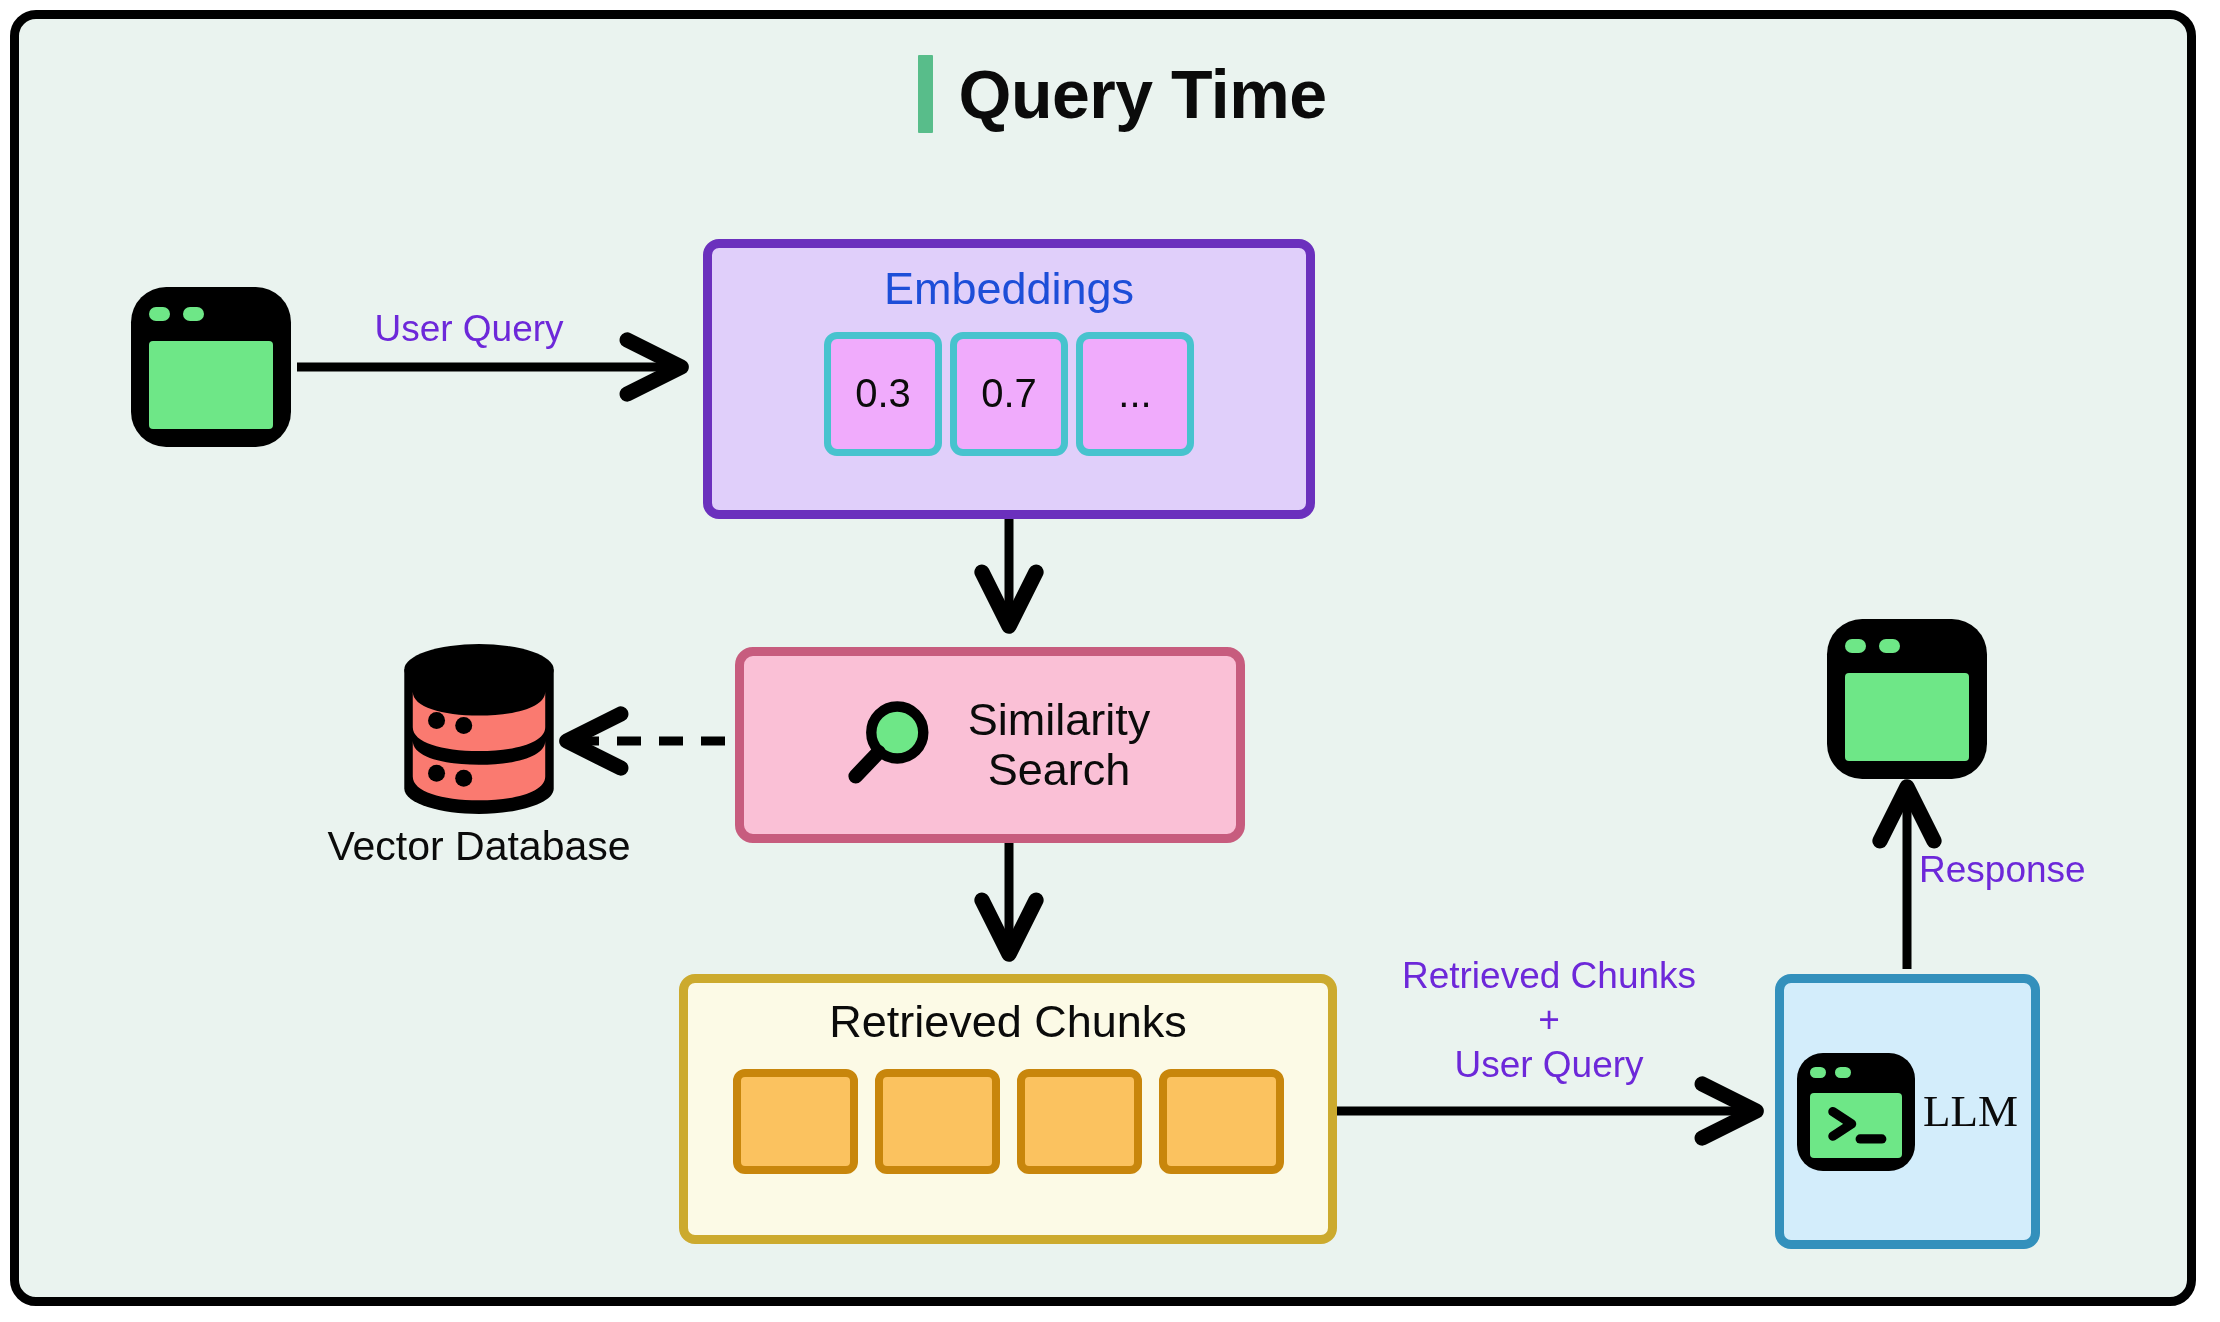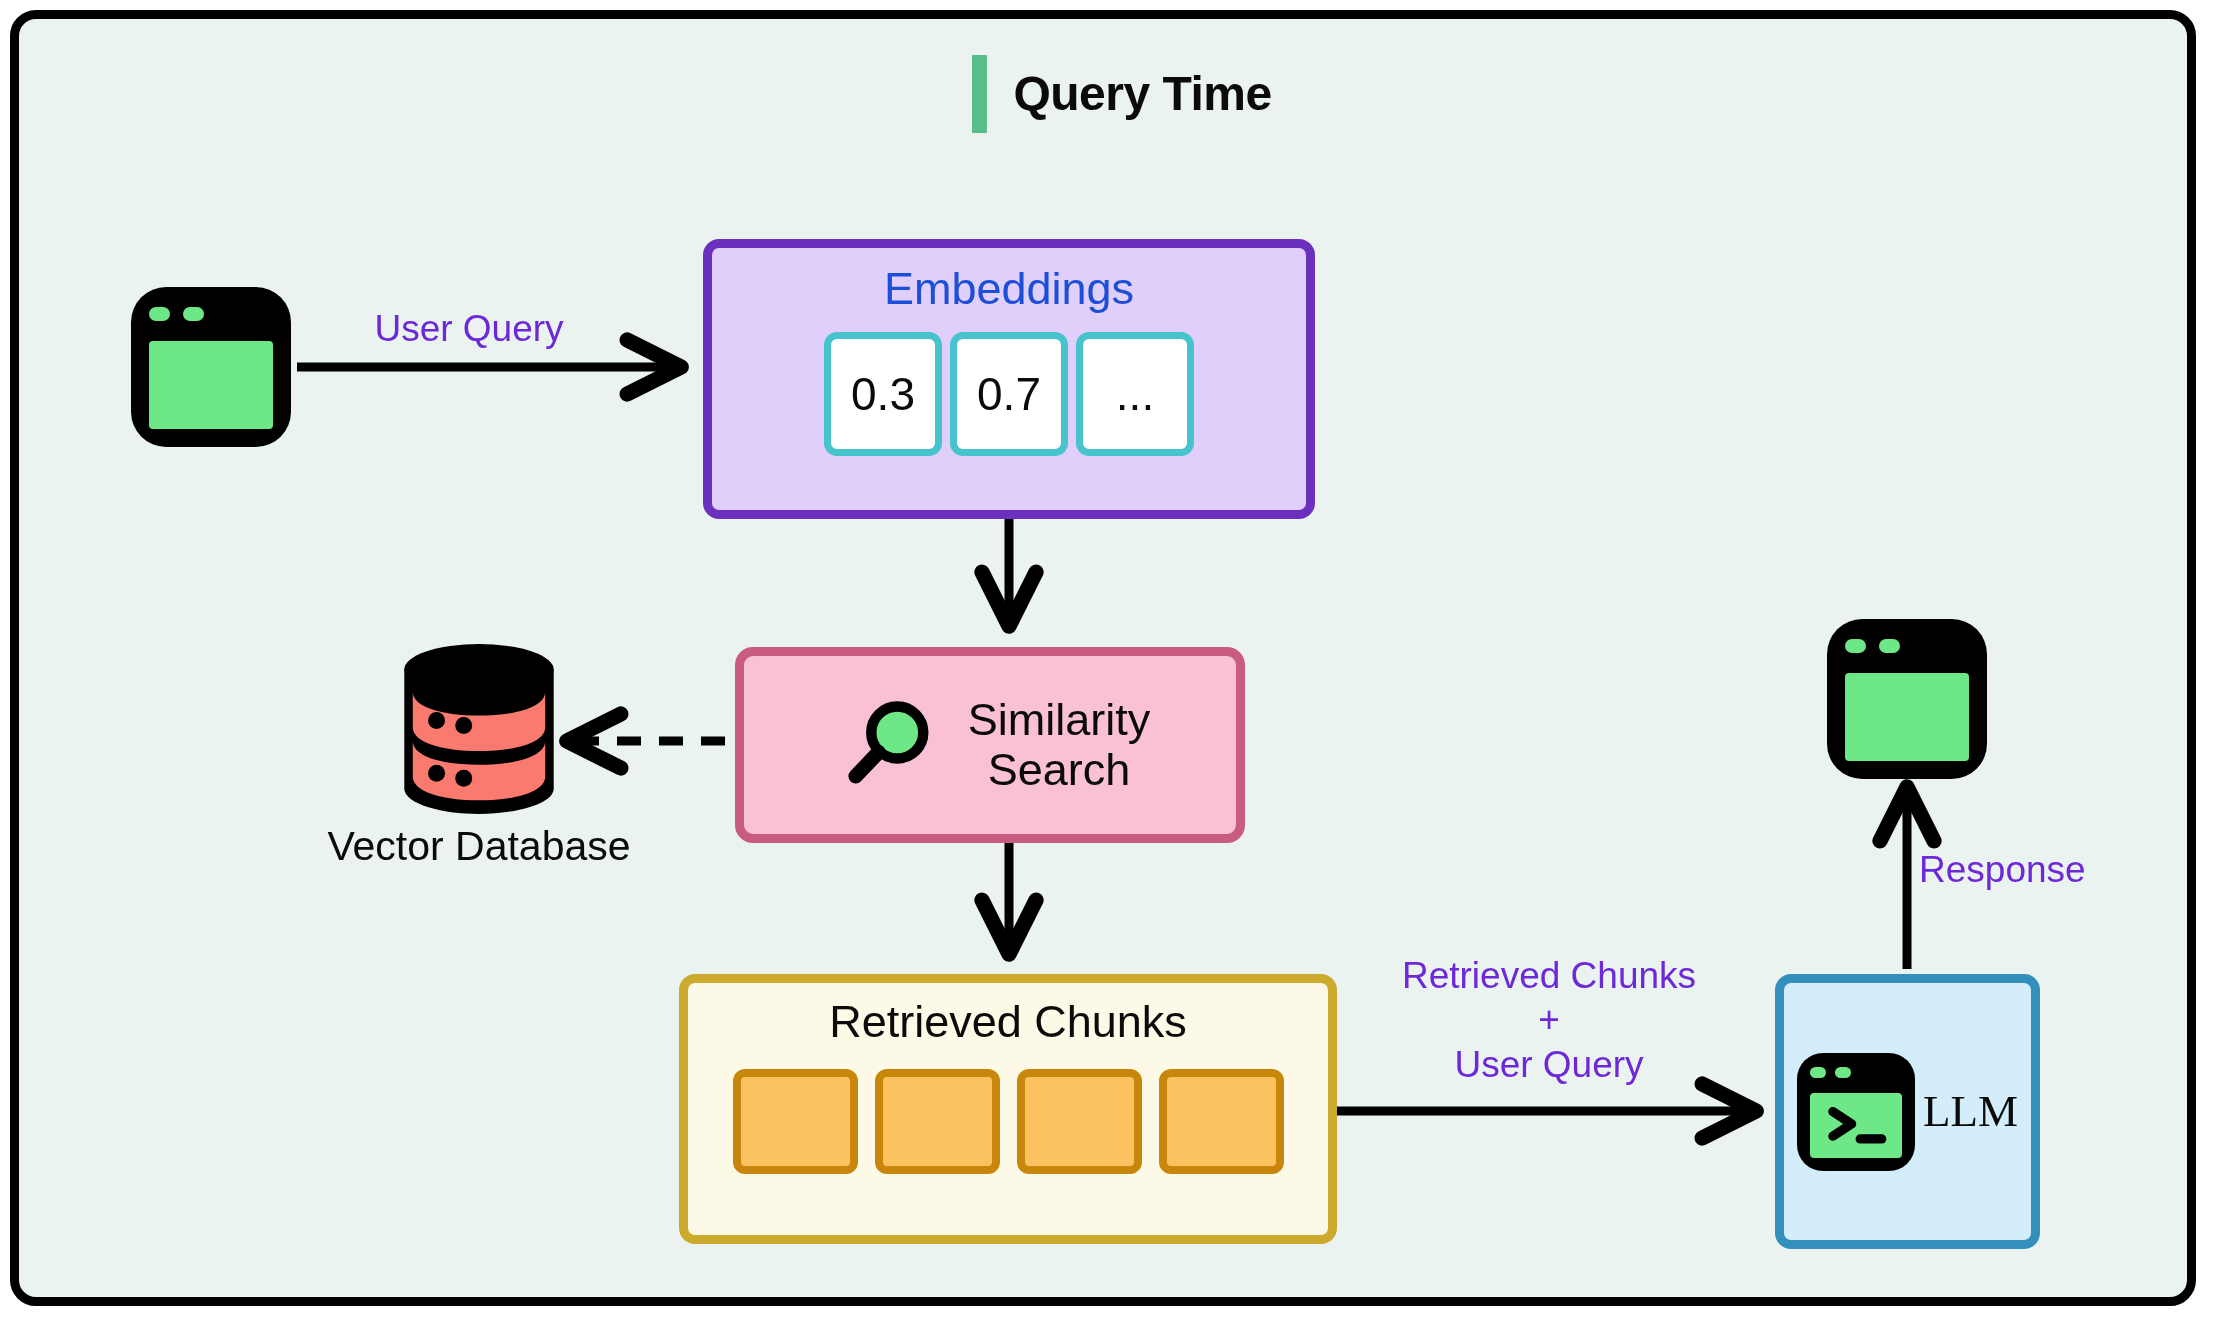--- a/index.html
+++ b/index.html
@@ -38,21 +38,21 @@
     justify-content: center;
     gap: 26px;
   }
   #title-accent {
     width: 15px;
     height: 78px;
     background: #58bd8a;
     border-radius: 1px;
   }
   #title-text {
-    font-size: 48px;
+    font-size: 68px;
     font-weight: 700;
     color: #0b0b0b;
     letter-spacing: -0.5px;
     line-height: 1;
     white-space: nowrap;
   }
 
   
   .node { position: absolute; box-sizing: border-box; }
 
@@ -114,27 +114,27 @@
     line-height: 1.1;
   }
   #embeddings-cells {
     display: flex;
     gap: 8px;
     margin-top: 18px;
   }
   .emb-cell {
     width: 118px;
     height: 124px;
-    background: #ffffff;
+    background: #f0abfc;
     border: 7px solid #47c3ce;
     border-radius: 13px;
     display: flex;
     align-items: center;
     justify-content: center;
-    font-size: 46px;
+    font-size: 40px;
     color: #0b0b0b;
     box-sizing: border-box;
   }
 
   
   #similarity-box {
     left: 716px; top: 628px; width: 510px; height: 196px;
     background: #fac0d6;
     border: 9px solid #c75c7e;
     border-radius: 18px;

